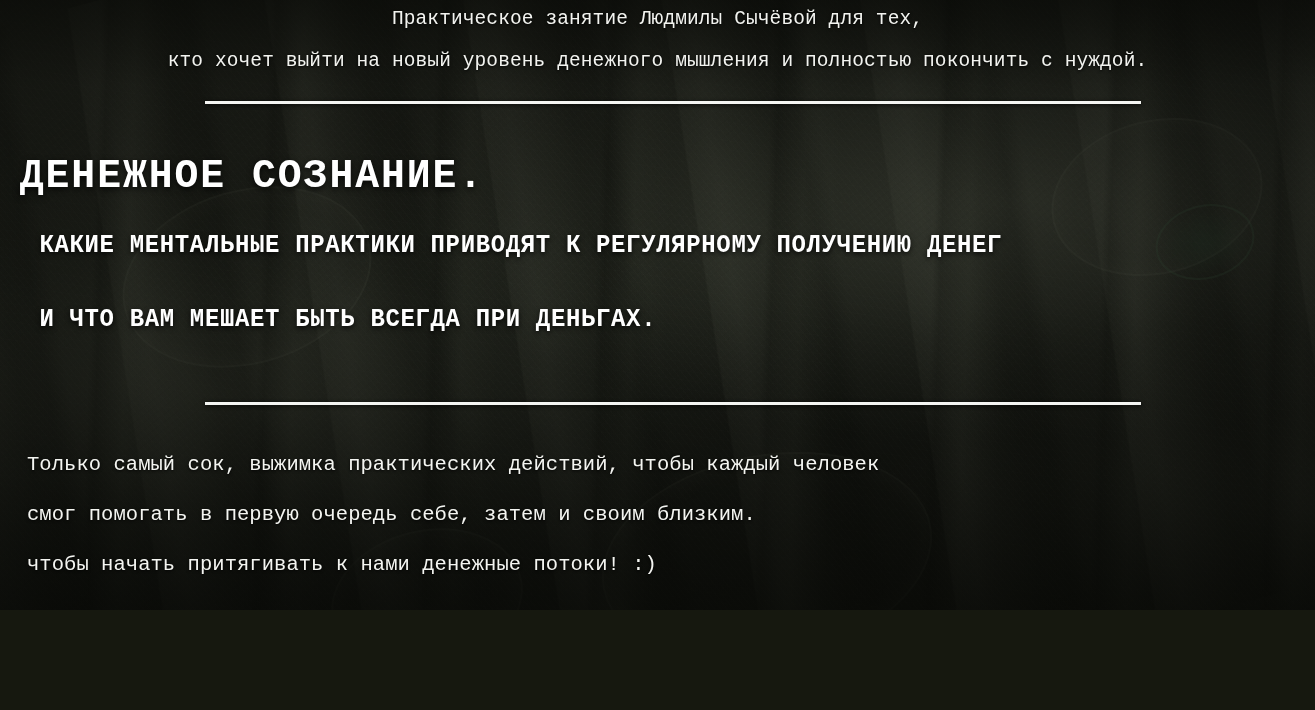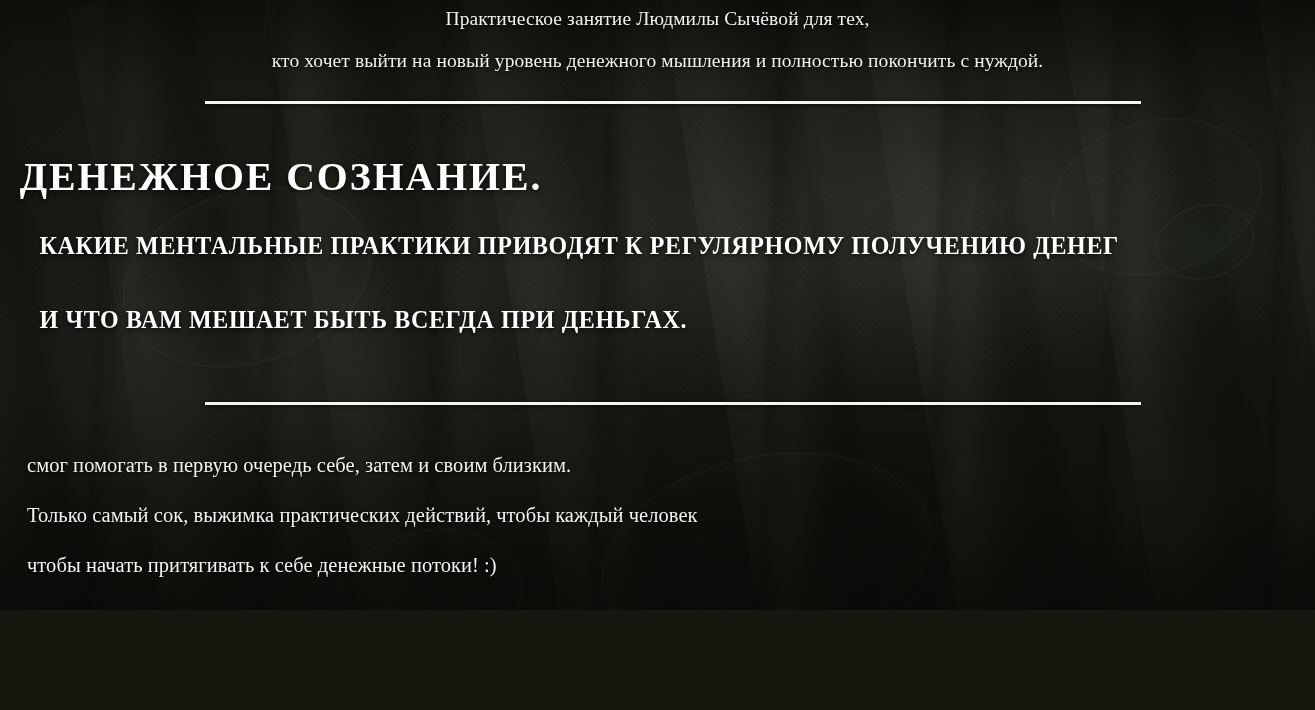--- a/index.html
+++ b/index.html
@@ -7,21 +7,21 @@
     margin: 0;
     padding: 0;
     background: #16180f;
   }
   .slide {
     position: relative;
     width: 1315px;
     height: 610px;
     overflow: hidden;
     background: #23251e;
-    font-family: Liberation Serif, serif;
+    font-family: Liberation Mono, monospace;
     -webkit-font-smoothing: antialiased;
   }
 
   
   .bg {
     position: absolute;
     inset: 0;
     overflow: hidden;
     z-index: 0;
   }
@@ -212,19 +212,19 @@
 
     <div class="title-block">
       <div class="title">ДЕНЕЖНОЕ СОЗНАНИЕ.</div>
       <div class="subtitle sub1">КАКИЕ МЕНТАЛЬНЫЕ ПРАКТИКИ ПРИВОДЯТ К РЕГУЛЯРНОМУ ПОЛУЧЕНИЮ ДЕНЕГ</div>
       <div class="subtitle sub2">И ЧТО ВАМ МЕШАЕТ БЫТЬ ВСЕГДА ПРИ ДЕНЬГАХ.</div>
     </div>
 
     <div class="rule rule-bottom"></div>
 
     <div class="body-copy">
+      <p>Только самый сок, выжимка практических действий, чтобы каждый человек</p>
       <p>смог помогать в первую очередь себе, затем и своим близким.</p>
-      <p>Только самый сок, выжимка практических действий, чтобы каждый человек</p>
-      <p>чтобы начать притягивать к себе денежные потоки! :)</p>
+      <p>чтобы начать притягивать к нами денежные потоки! :)</p>
     </div>
 
   </div>
 </div>
 
 </body></html>

